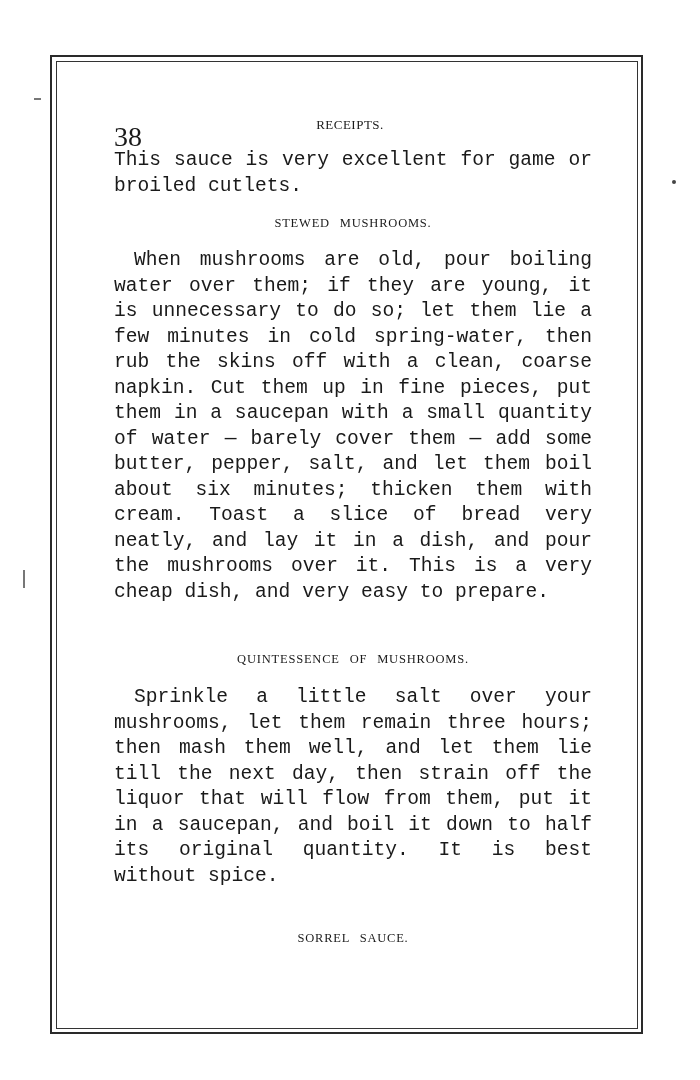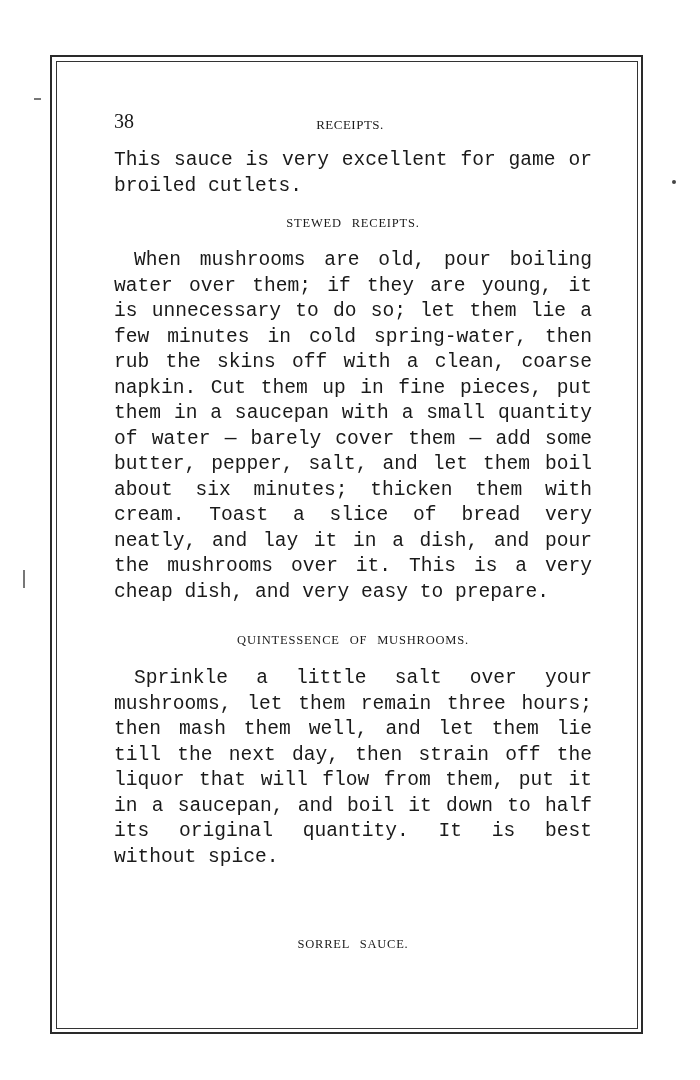--- a/index.html
+++ b/index.html
@@ -4,51 +4,51 @@
   <style>
     html, body { margin: 0; padding: 0; background: #ffffff; }
     body { width: 700px; height: 1080px; position: relative; overflow: hidden;
            font-family: "Liberation Serif", "DejaVu Serif", serif; color: #1a1a1a; }
     .frame-outer { position: absolute; left: 50px; top: 55px; width: 593px; height: 979px;
                    border: 2px solid #2a2a2a; box-sizing: border-box; }
     .frame-inner { position: absolute; left: 56px; top: 61px; width: 582px; height: 968px;
                    border: 1.5px solid #333; box-sizing: border-box; }
     .page { position: absolute; left: 114px; top: 110px; width: 478px; }
     .header { position: relative; height: 38px; }
-    .page-number { position: absolute; left: 0; top: 0; font-size: 20px; }
+    .page-number { position: absolute; left: 0; top: 11px; font-size: 28px; }
     .running-head { position: absolute; left: 0; right: 6px; top: 7px; text-align: center;
                     font-size: 13px; letter-spacing: 0.5px; }
     p { margin: 0; font-size: 19.6px; line-height: 25.5px; text-align: justify;
         text-align-last: left; font-family: Liberation Mono, monospace; }
     p.indent { text-indent: 20px; }
     .section-title { text-align: center; font-size: 12.5px; letter-spacing: 0.8px;
                      word-spacing: 6px; }
     .t1 { margin-top: 17px; margin-bottom: 17px; }
-    .t2 { margin-top: 28px; margin-bottom: 18px; }
-    .t3 { margin-top: 67px; margin-bottom: 18px; }
+    .t2 { margin-top: 47px; margin-bottom: 18px; }
+    .t3 { margin-top: 42px; margin-bottom: 18px; }
     .mark { position: absolute; background: #777; }
   </style>
 </head>
 <body>
 
 <div class="frame-outer"></div>
 <div class="frame-inner"></div>
 
 <div class="mark" style="left:34px;top:98px;width:7px;height:1.5px;"></div>
 <div class="mark" style="left:23px;top:570px;width:1.5px;height:18px;"></div>
 <div class="mark" style="left:672px;top:180px;width:4px;height:4px;border-radius:2px;background:#444;"></div>
 
 <div class="page">
   <div class="header">
     <span class="page-number">38</span>
     <span class="running-head">RECEIPTS.</span>
   </div>
 
   <p>This sauce is very excellent for game or broiled cutlets.</p>
 
-  <div class="section-title t1">STEWED RECEIPTS.</div>
+  <div class="section-title t1">STEWED MUSHROOMS.</div>
   <p class="indent">When mushrooms are old, pour boiling water over them; if they are young, it is unnecessary to do so; let them lie a few minutes in cold spring-water, then rub the skins off with a clean, coarse napkin.  Cut them up in fine pieces, put them in a saucepan with a small quantity of water — barely cover them — add some butter, pepper, salt, and let them boil about six minutes; thicken them with cream.  Toast a slice of bread very neatly, and lay it in a dish, and pour the mushrooms over it.  This is a very cheap dish, and very easy to prepare.</p>
 
   <div class="section-title t2">QUINTESSENCE OF MUSHROOMS.</div>
   <p class="indent">Sprinkle a little salt over your mushrooms, let them remain three hours; then mash them well, and let them lie till the next day, then strain off the liquor that will flow from them, put it in a saucepan, and boil it down to half its original quantity. It is best without spice.</p>
 
   <div class="section-title t3">SORREL SAUCE.</div>
 </div>
 
 </body></html>

